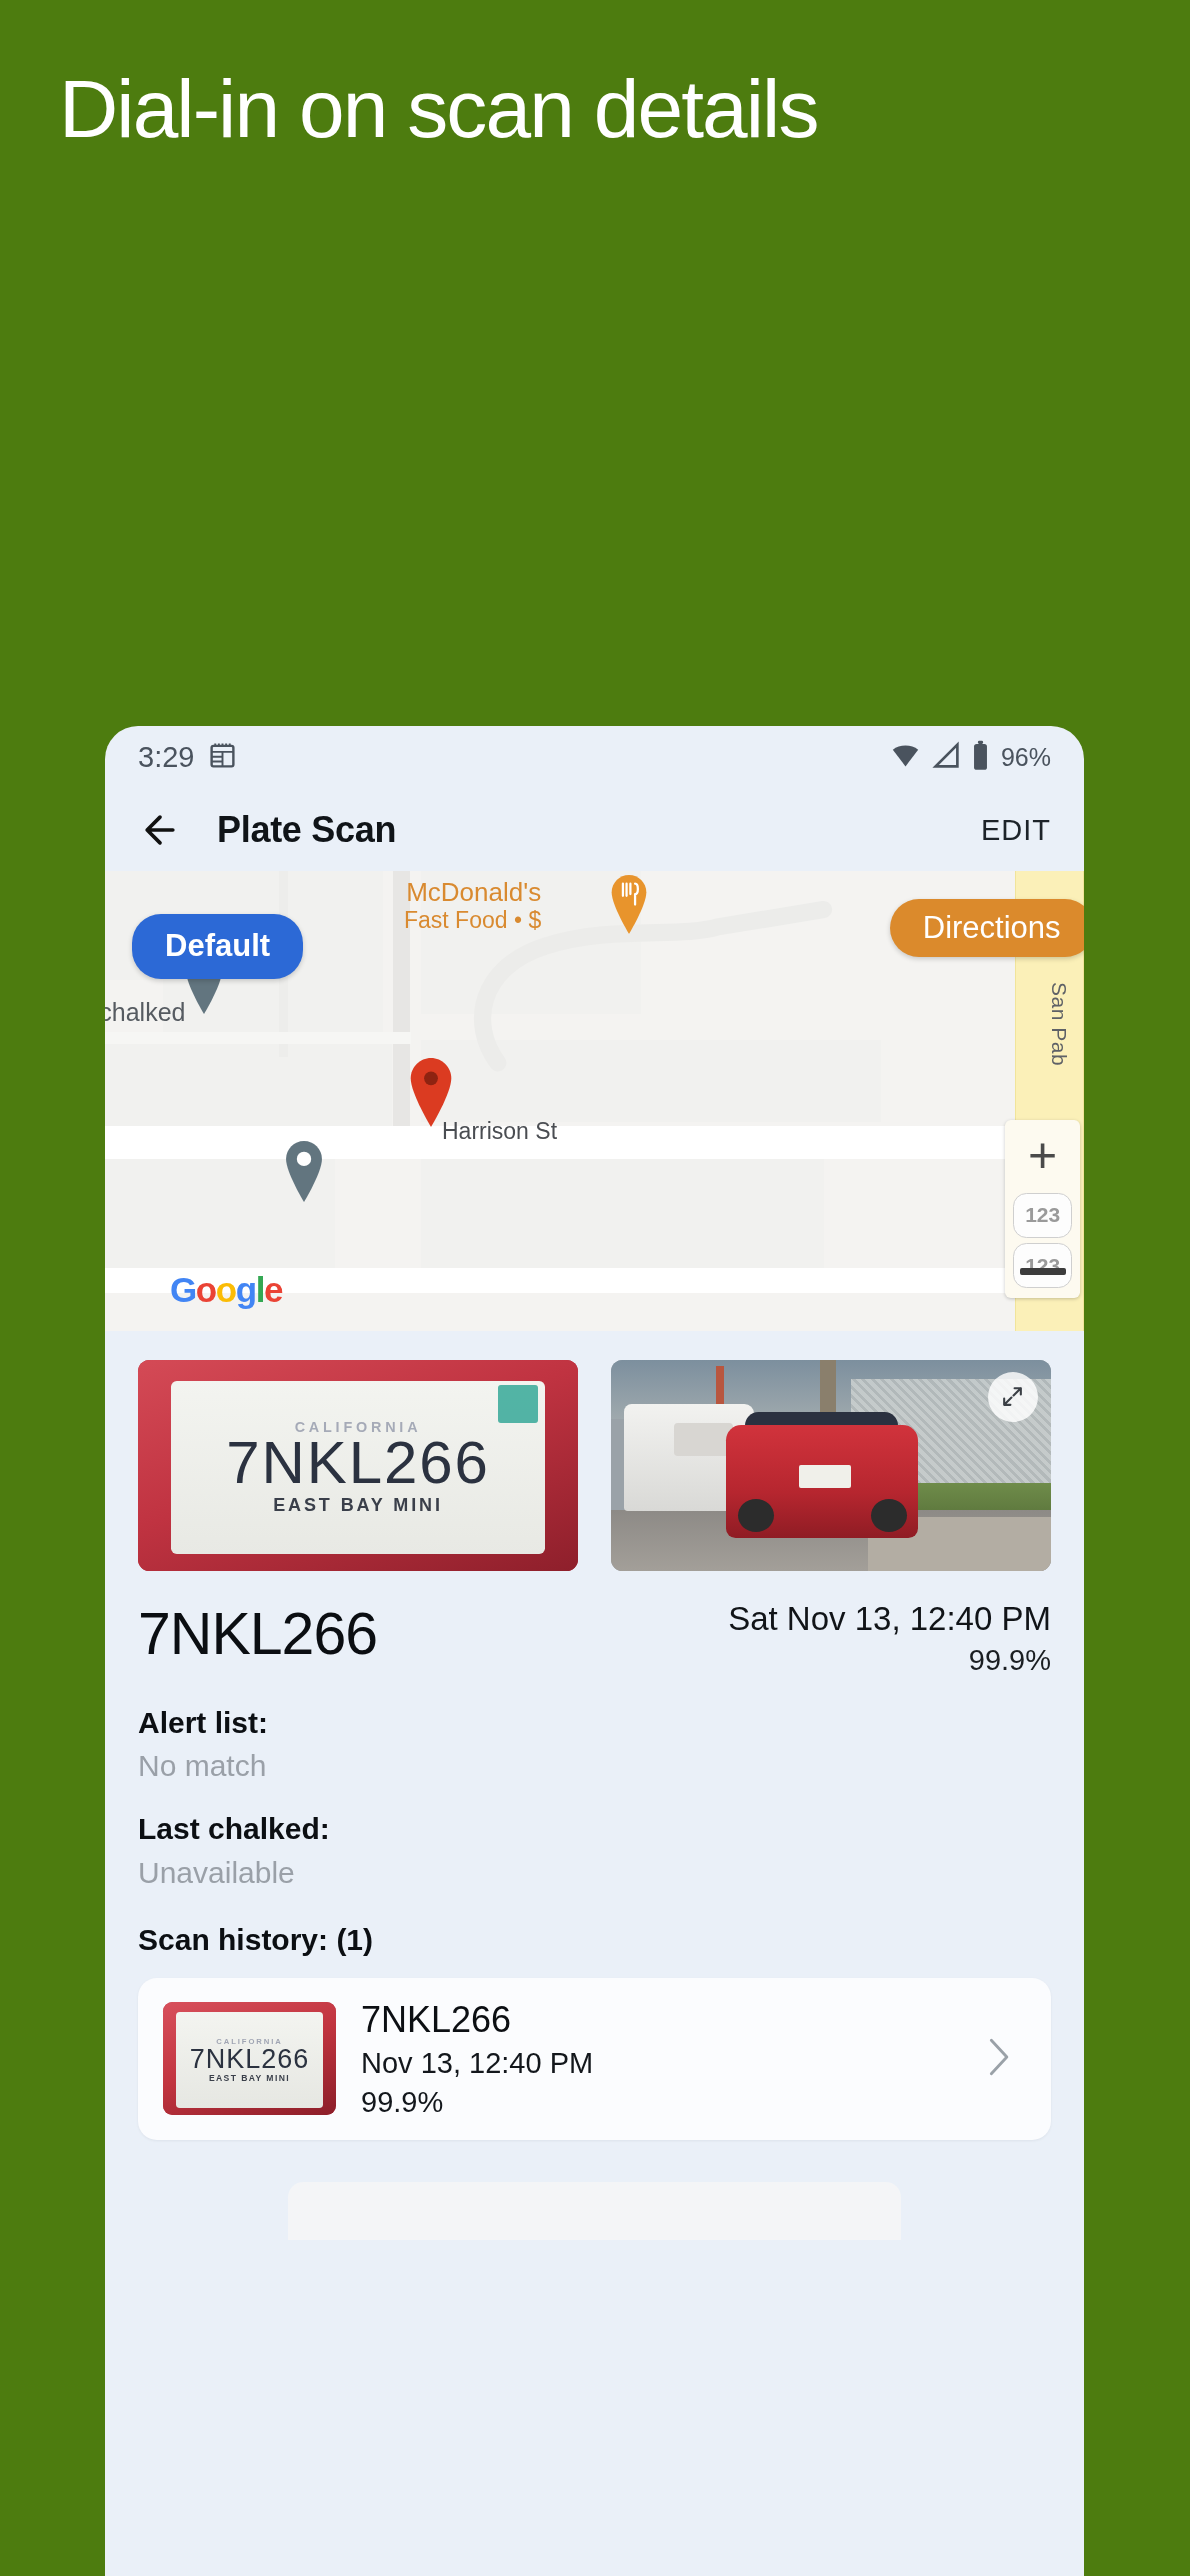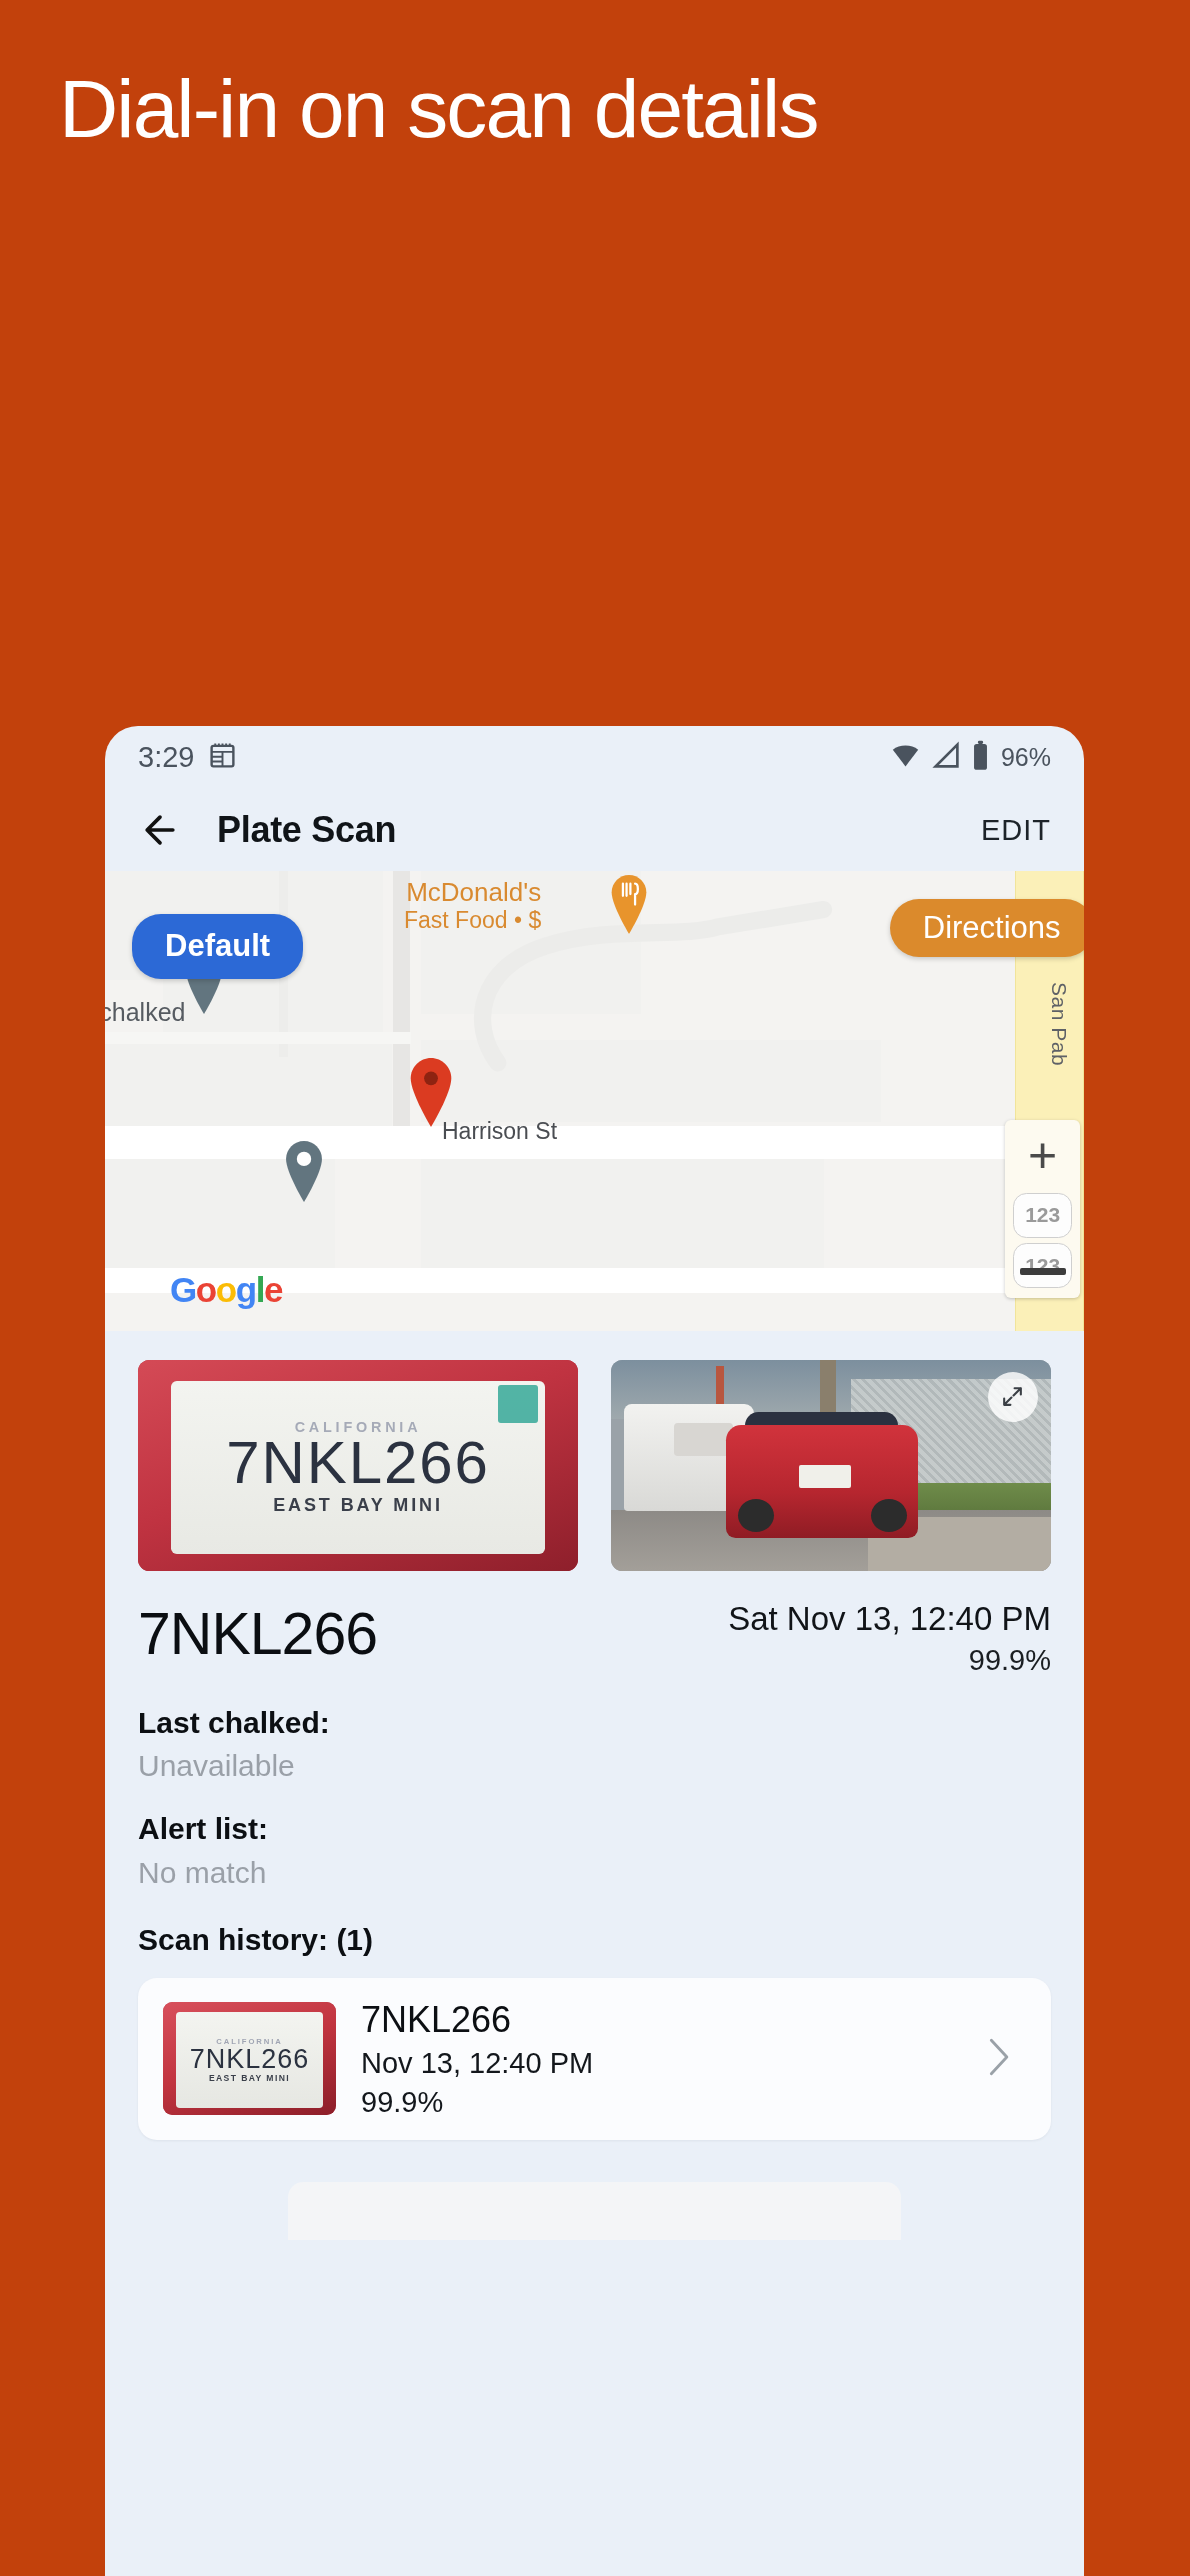--- a/index.html
+++ b/index.html
@@ -2,21 +2,21 @@
 <html><head>
 <meta charset="utf-8">
 <style>
   * { margin:0; padding:0; box-sizing:border-box; }
   html,body {
     width:1190px; height:2576px;
     background:#000;
     font-family:"Liberation Sans", sans-serif;
     overflow:hidden;
   }
-  .stage { position:relative; width:1190px; height:2576px; background:#c2410c; }
+  .stage { position:relative; width:1190px; height:2576px; background:#4d7c0f; }
 
   
   .headline{
     position:absolute; left:59px; top:65px; width:1016px;
     color:#ffffff; font-size:82px; line-height:1.08;
     font-weight:400; letter-spacing:-1.9px;
     font-family:"Liberation Sans", sans-serif;
   }
 
   
@@ -393,27 +393,27 @@
 
       <div class="headrow">
         <div class="plate-big">7NKL266</div>
         <div class="meta">
           <div class="meta-date">Sat Nov 13, 12:40 PM</div>
           <div class="meta-conf">99.9%</div>
         </div>
       </div>
 
       <div class="field">
+        <div class="field-label">Alert list:</div>
+        <div class="field-value">No match</div>
+      </div>
+
+      <div class="field">
         <div class="field-label">Last chalked:</div>
         <div class="field-value">Unavailable</div>
-      </div>
-
-      <div class="field">
-        <div class="field-label">Alert list:</div>
-        <div class="field-value">No match</div>
       </div>
 
       <div class="sec-label">Scan history: (1)</div>
 
       <div class="hist-card">
         <div class="hist-thumb">
           <div class="ht-frame"></div>
           <div class="ht-inner">
             <div class="ht-top">CALIFORNIA</div>
             <div class="ht-num">7NKL266</div>

